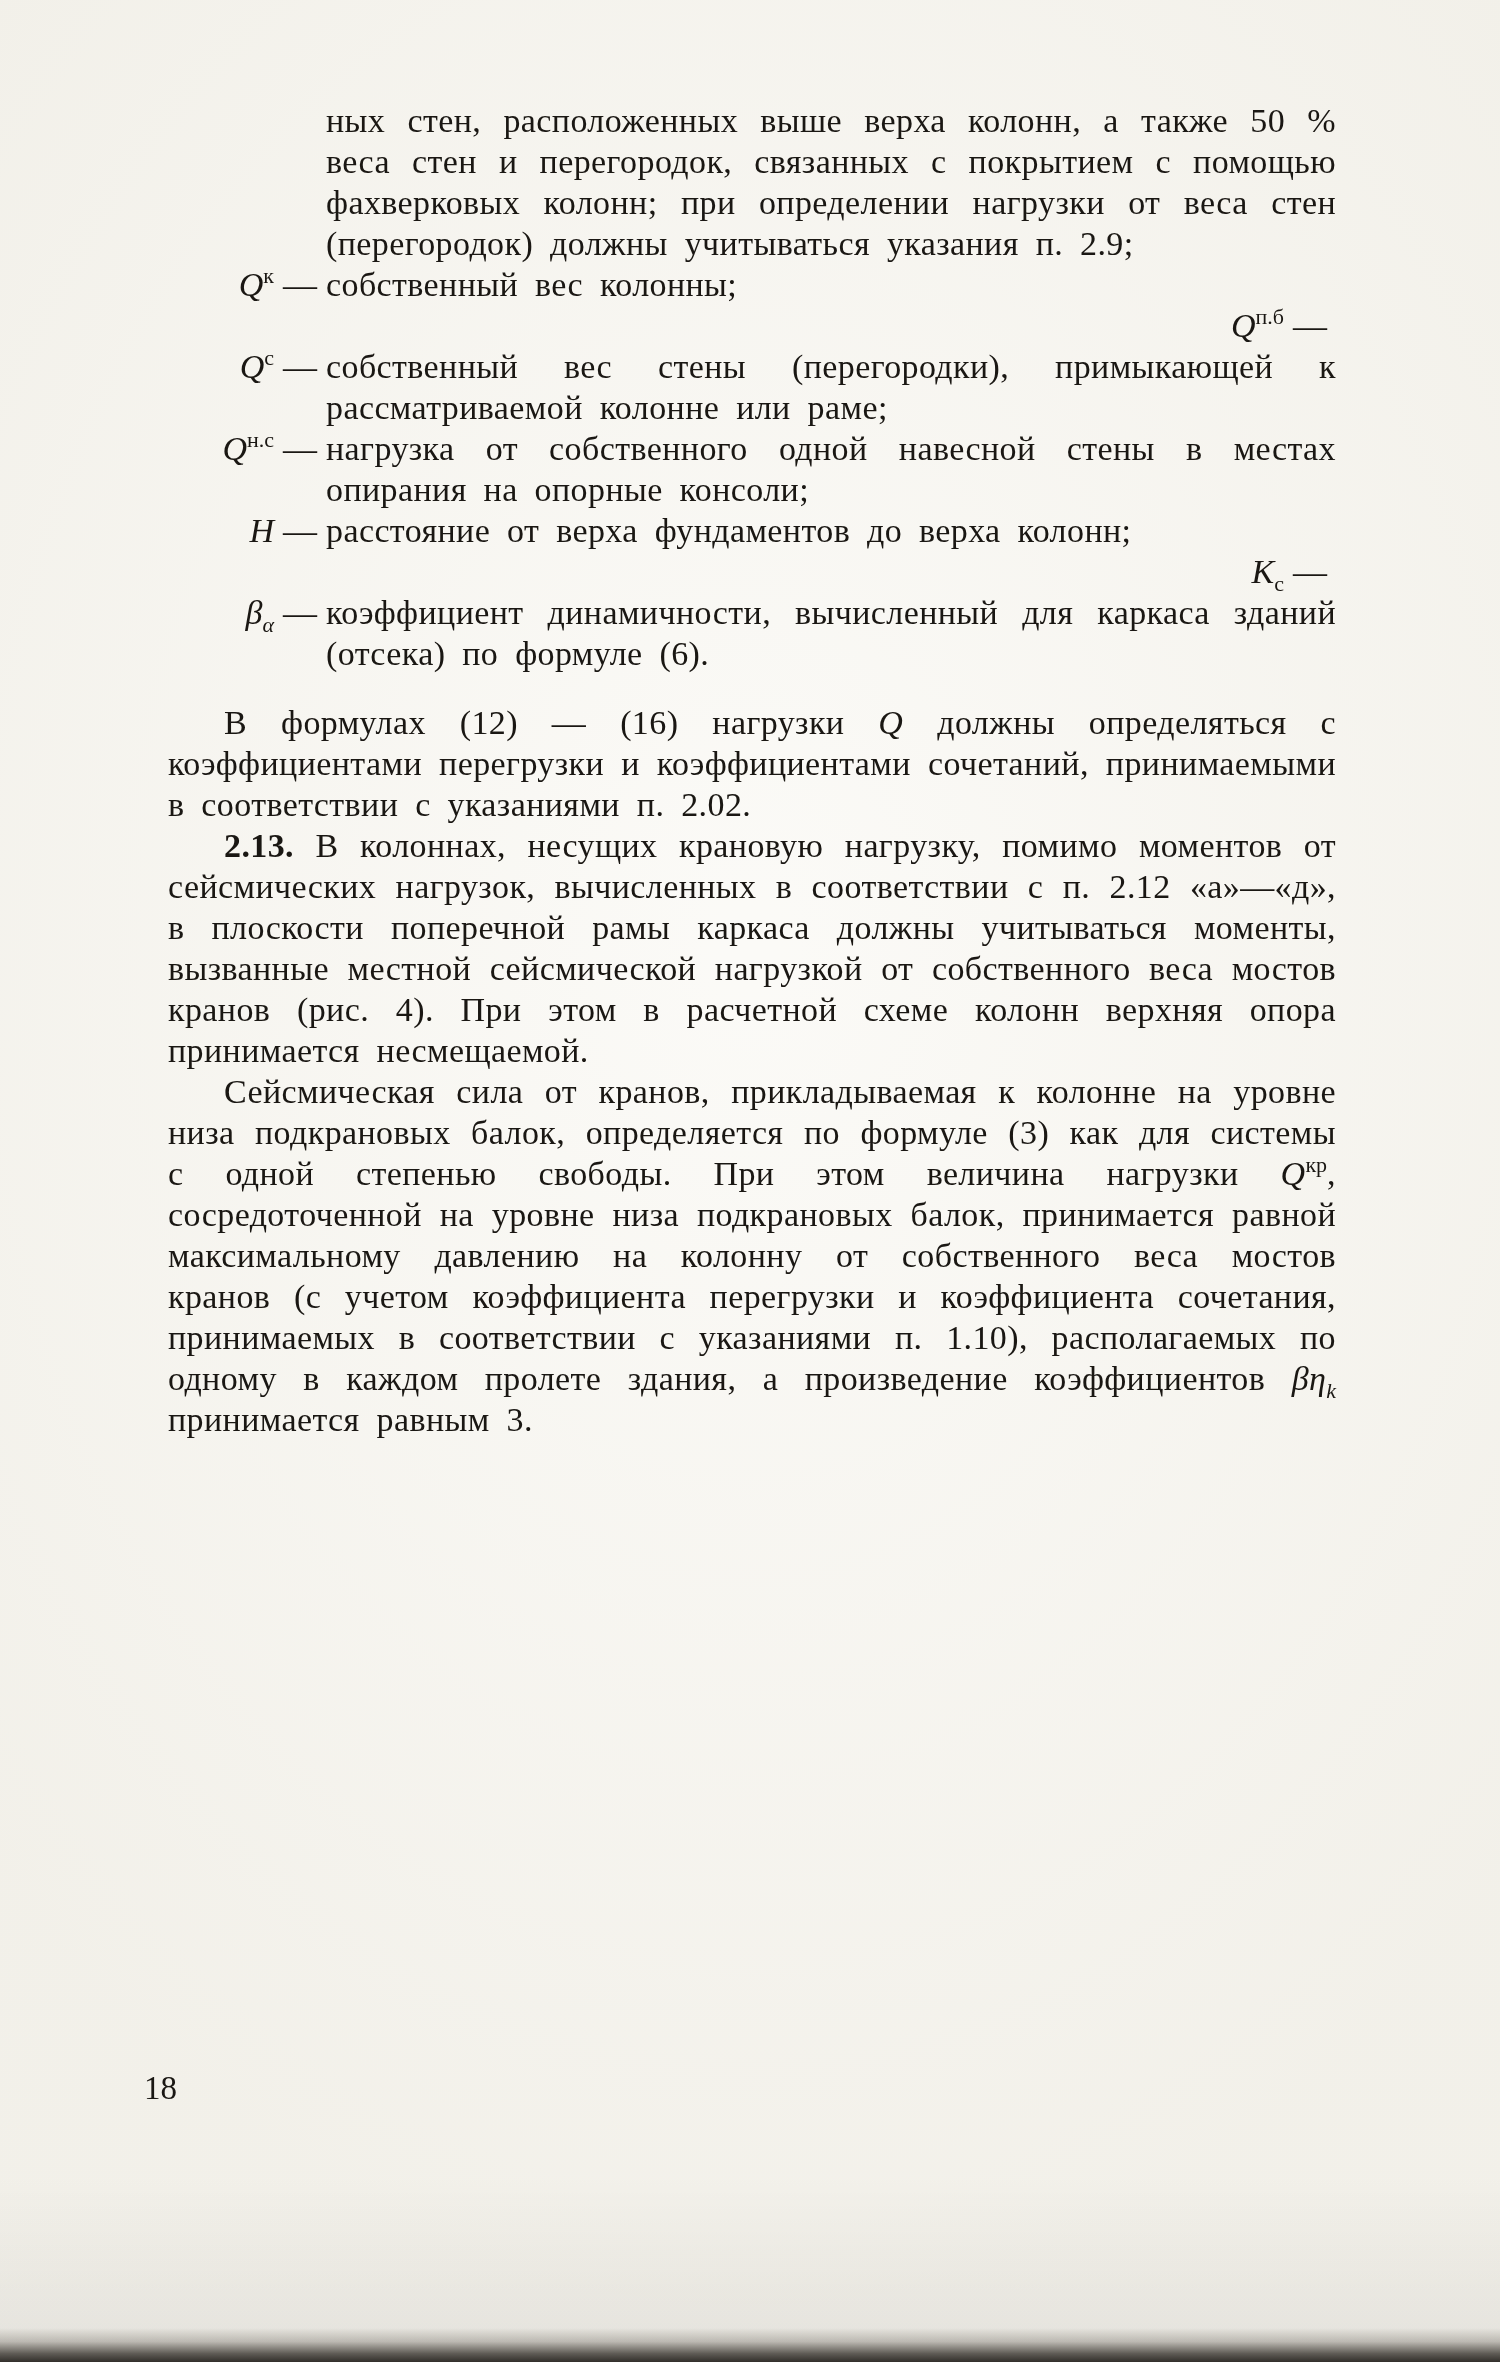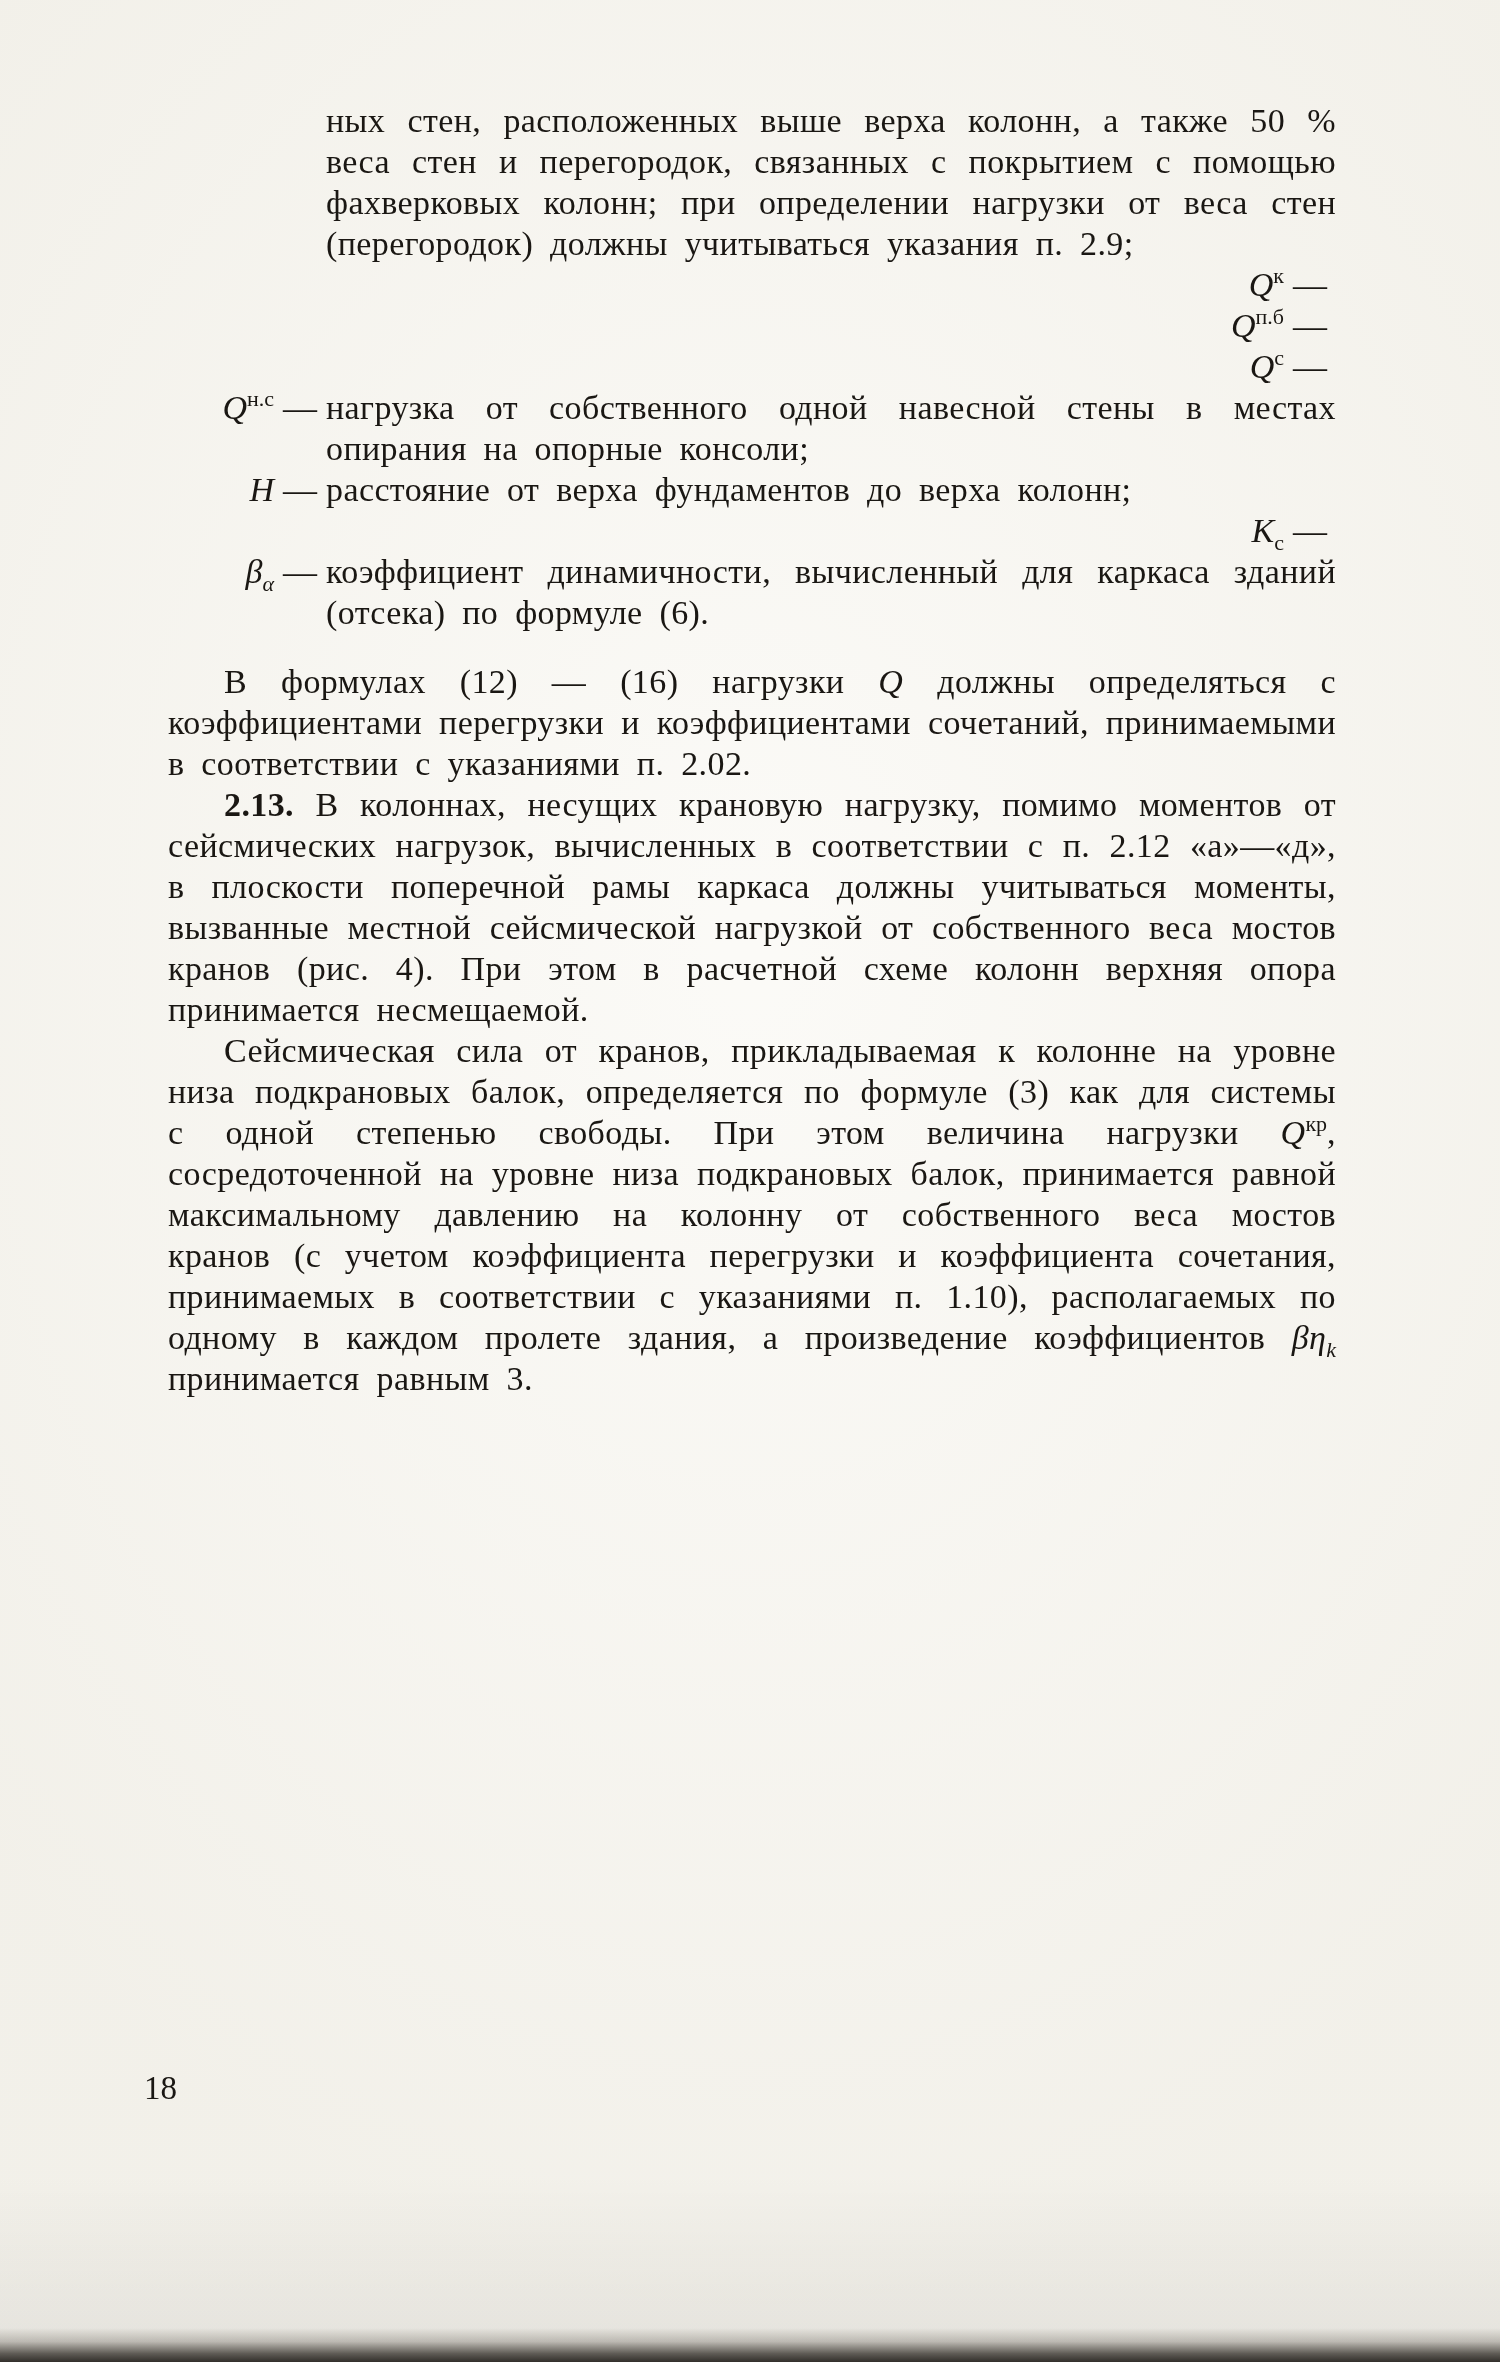--- a/index.html
+++ b/index.html
@@ -110,30 +110,32 @@
 
 <div class="content">
 
   <div class="continuation"><span>ных стен, расположенных выше верха колонн, а также 50 % веса стен и перегородок, связанных с покрытием с помощью фахверковых колонн; при определении нагрузки от веса стен (перегородок) должны учитываться указания п. 2.9;</span></div>
 
   <div class="def-list">
 
     <div class="def-row">
       <div class="def-term"><span style="font-style: italic;">Q</span><sup>к</sup></div>
       <div class="def-dash">—</div>
+      <div class="def-text"><span>собственный вес колонны;</span></div>
     </div>
 
     <div class="def-row">
       <div class="def-term"><span style="font-style: italic;">Q</span><sup>п.б</sup></div>
       <div class="def-dash">—</div>
     </div>
 
     <div class="def-row">
       <div class="def-term"><span style="font-style: italic;">Q</span><sup>с</sup></div>
       <div class="def-dash">—</div>
+      <div class="def-text"><span>собственный вес стены (перегородки), примыкающей к рассматриваемой колонне или раме;</span></div>
     </div>
 
     <div class="def-row">
       <div class="def-term"><span style="font-style: italic;">Q</span><sup>н.с</sup></div>
       <div class="def-dash">—</div>
       <div class="def-text"><span>нагрузка от собственного одной навесной стены в местах опирания на опорные консоли;</span></div>
     </div>
 
     <div class="def-row">
       <div class="def-term"><span style="font-style: italic;">H</span></div>

